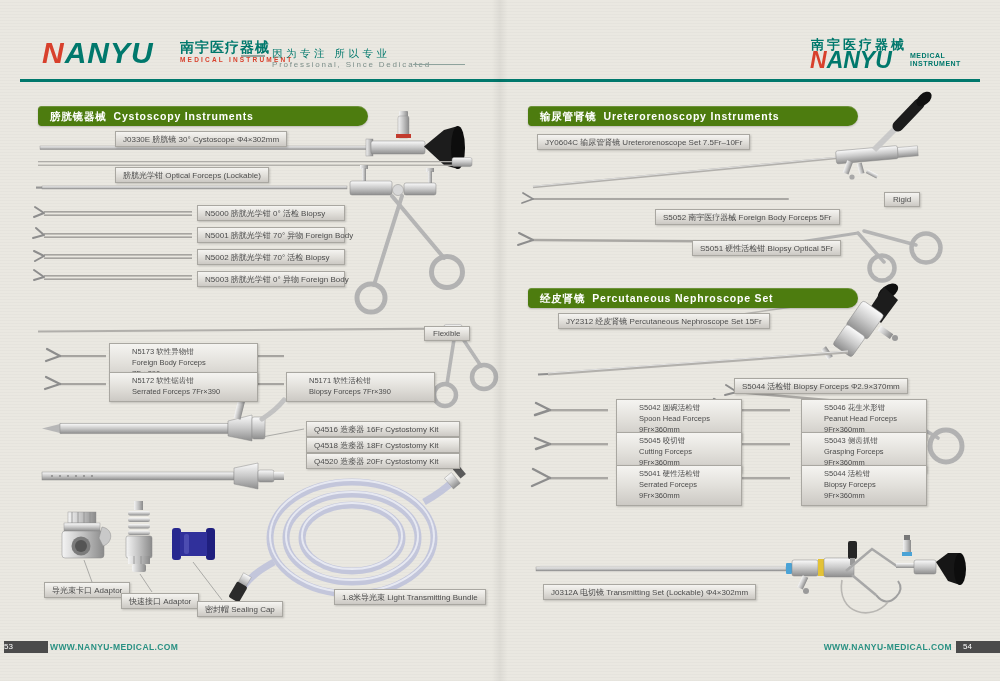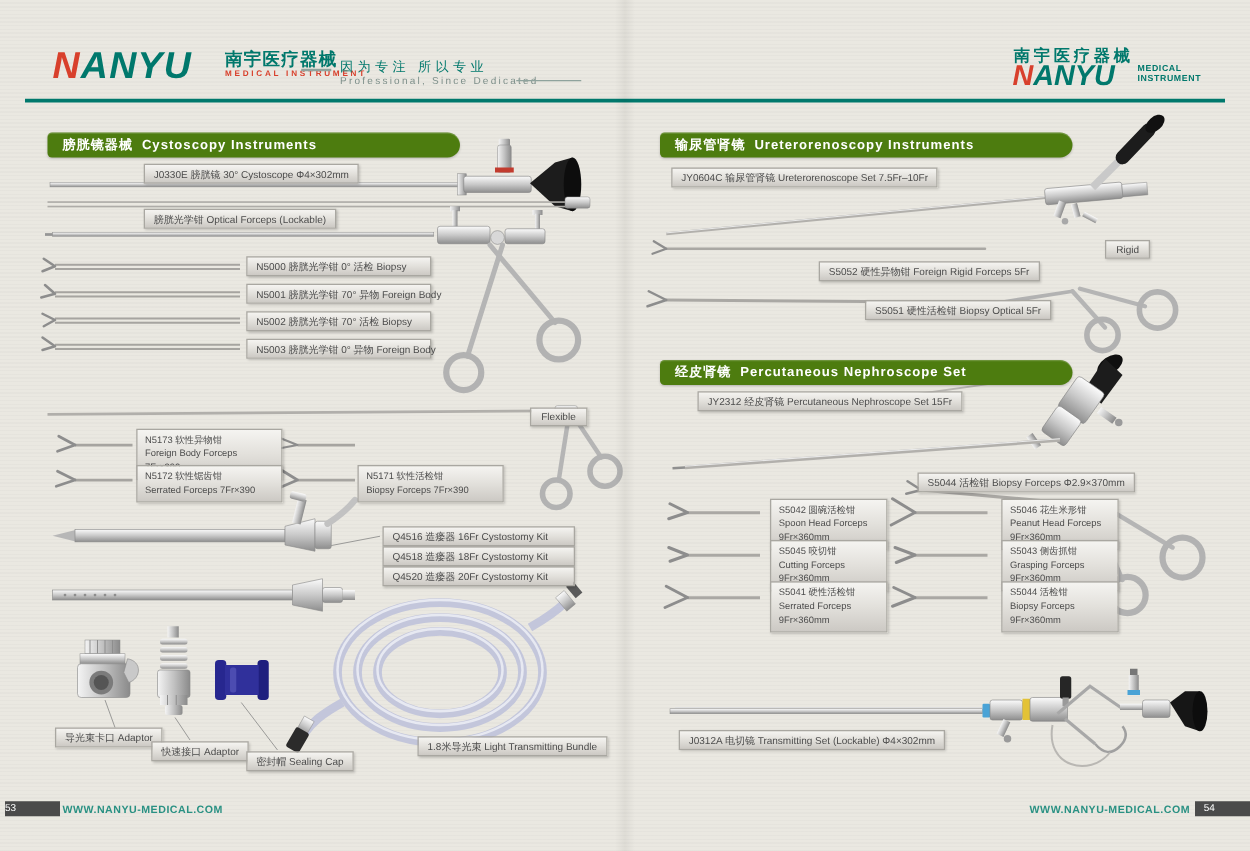--- a/index.html
+++ b/index.html
@@ -30,21 +30,21 @@
   
   .banner{position:absolute;width:330px;height:20px;background:#4d7c0f;
     border-radius:4px 11px 11px 4px;box-shadow:inset 0 1px 0 rgba(255,255,255,.18),0 1px 2px rgba(0,0,0,.2);
     color:#fff;font-weight:bold;font-size:10.5px;line-height:20px;padding-left:12px;box-sizing:border-box;
     letter-spacing:.8px;white-space:nowrap;}
   .banner .en{margin-left:7px;}
   
   .lbl{position:absolute;background:linear-gradient(180deg,#f5f4f1 0%,#e2e0db 50%,#ccc9c4 100%);
     border:1px solid #a9a7a1;box-shadow:1px 1px 2px rgba(0,0,0,.18);
     font-size:8px;color:#4c4c4c;padding:2.5px 7px;white-space:nowrap;line-height:1.15;}
-  .lbl2{white-space:normal;font-size:7.5px;line-height:1.45;padding:3px 6px;}
+  .lbl2{white-space:normal;font-size:7.5px;line-height:1.45;padding:3px 22px;}
   .w105{width:103px}.w82{width:80px}
   .tag{font-size:8px;padding:2px 8px;}
   
   .fbar{position:absolute;top:641px;width:44px;height:12px;background:#4b4b4b;color:#fff;
     font-size:8px;line-height:12px;box-sizing:border-box;}
   .furl{position:absolute;top:642px;color:#2a9183;font-weight:bold;font-size:8.5px;letter-spacing:.4px;}
 </style>
 </head>
 <body>
 
@@ -368,21 +368,21 @@
   <div class="lbl" style="left:44px;top:582px">导光束卡口 Adaptor</div>
   <div class="lbl" style="left:121px;top:593px">快速接口 Adaptor</div>
   <div class="lbl" style="left:197px;top:601px">密封帽 Sealing Cap</div>
   <div class="lbl" style="left:334px;top:589px">1.8米导光束  Light Transmitting Bundle</div>
 
   <div class="banner" style="left:528px;top:106px">
     <span>输尿管肾镜</span><span class="en">Ureterorenoscopy Instruments</span>
   </div>
   <div class="lbl" style="left:537px;top:134px">JY0604C 输尿管肾镜 Ureterorenoscope Set 7.5Fr–10Fr</div>
   <div class="lbl tag" style="left:884px;top:192px">Rigid</div>
-  <div class="lbl" style="left:655px;top:209px">S5052 硬性异物钳 Foreign Rigid Forceps 5Fr</div>
+  <div class="lbl" style="left:655px;top:209px">S5052 南宇医疗器械 Foreign Body Forceps 5Fr</div>
   <div class="lbl" style="left:692px;top:240px">S5051 硬性活检钳 Biopsy Optical 5Fr</div>
 
   <div class="banner" style="left:528px;top:288px">
     <span>经皮肾镜</span><span class="en">Percutaneous Nephroscope Set</span>
   </div>
   <div class="lbl" style="left:558px;top:313px">JY2312 经皮肾镜 Percutaneous Nephroscope Set 15Fr</div>
   <div class="lbl" style="left:734px;top:378px">S5044 活检钳 Biopsy Forceps Φ2.9×370mm</div>
   <div class="lbl lbl2 w82" style="left:616px;top:399px">
     <div>S5042 圆碗活检钳</div>
       <div>Spoon Head Forceps</div>

